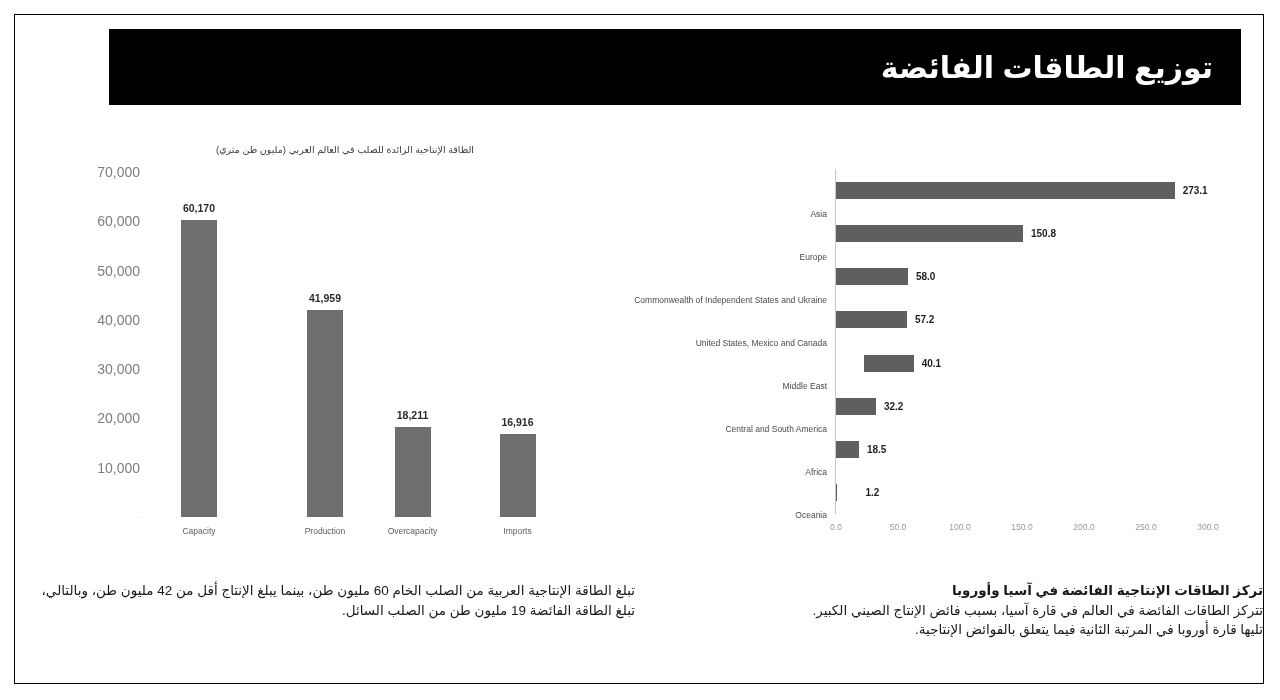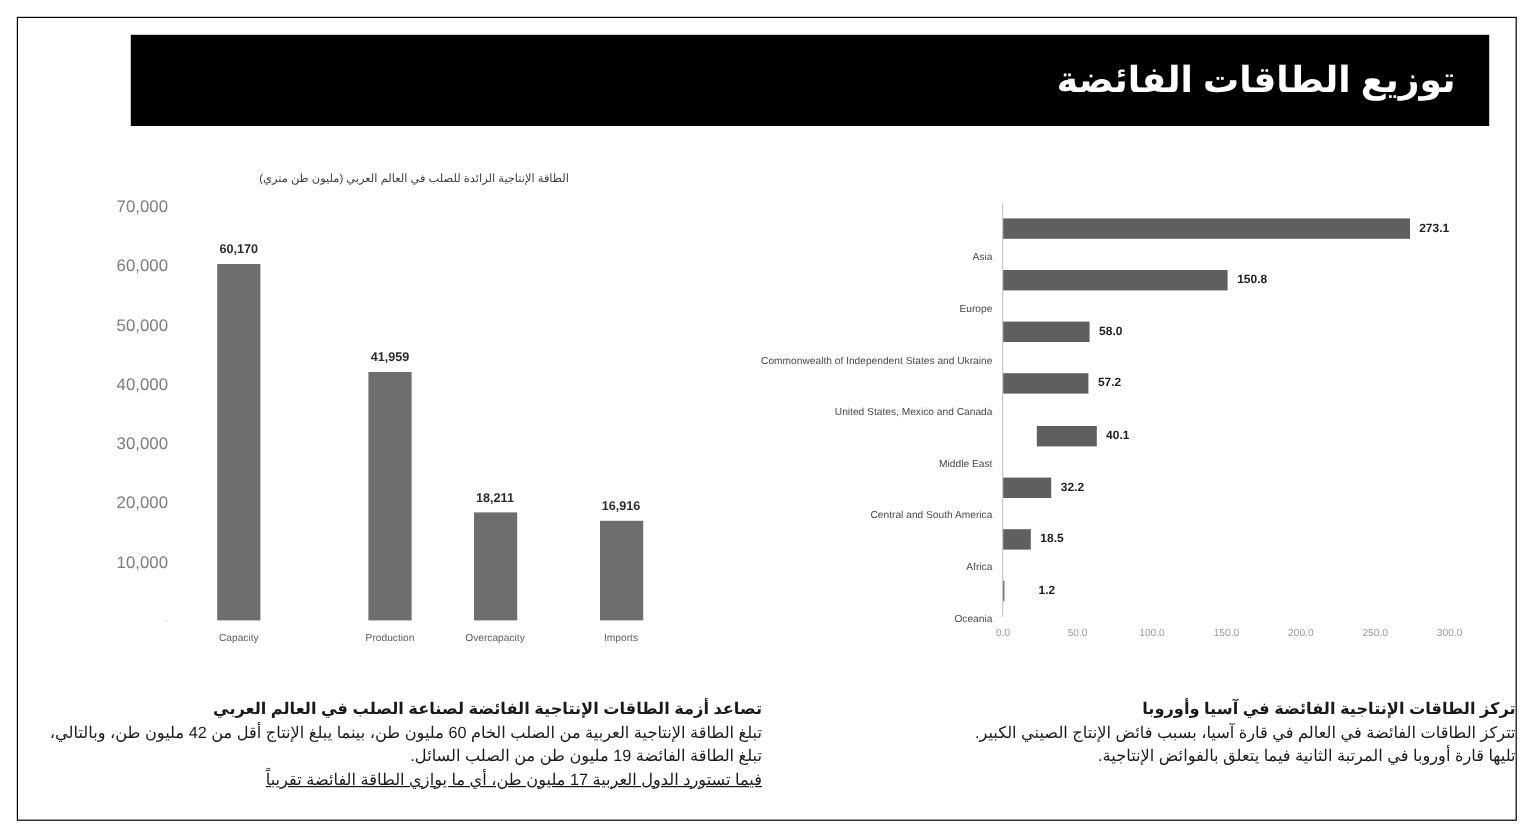--- a/index.html
+++ b/index.html
@@ -222,23 +222,21 @@
         <div class="xtick" style="left: 62px;">50.0</div>
         <div class="xtick" style="left: 124px;">100.0</div>
         <div class="xtick" style="left: 186px;">150.0</div>
         <div class="xtick" style="left: 248px;">200.0</div>
         <div class="xtick" style="left: 310px;">250.0</div>
         <div class="xtick" style="left: 372px;">300.0</div>
       </div>
   </div>
 
   <div class="note note-left">
-    <span class="note-head">تصاعد أزمة الطاقات الإنتاجية الفائضة لصناعة الصلب في العالم العربي</span>
     <span class="note-line">تبلغ الطاقة الإنتاجية العربية من الصلب الخام 60 مليون طن، بينما يبلغ الإنتاج أقل من 42 مليون طن، وبالتالي، تبلغ الطاقة الفائضة 19 مليون طن من الصلب السائل.</span>
-    <span class="note-line underline">فيما تستورد الدول العربية 17 مليون طن، أي ما يوازي الطاقة الفائضة تقريباً</span>
   </div>
 
   <div class="note note-right">
     <span class="note-head">تركز الطاقات الإنتاجية الفائضة في آسيا وأوروبا</span>
     <span class="note-line">تتركز الطاقات الفائضة في العالم في قارة آسيا، بسبب فائض الإنتاج الصيني الكبير.</span>
     <span class="note-line">تليها قارة أوروبا في المرتبة الثانية فيما يتعلق بالفوائض الإنتاجية.</span>
   </div>
 
 </div>
 

